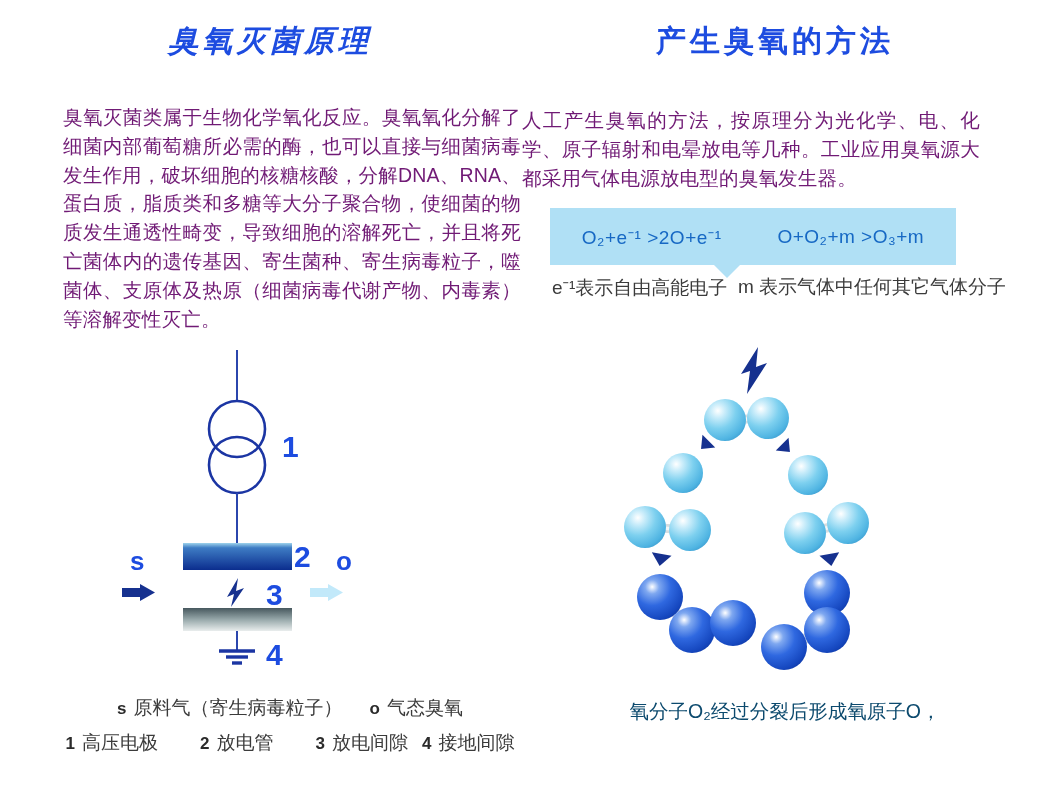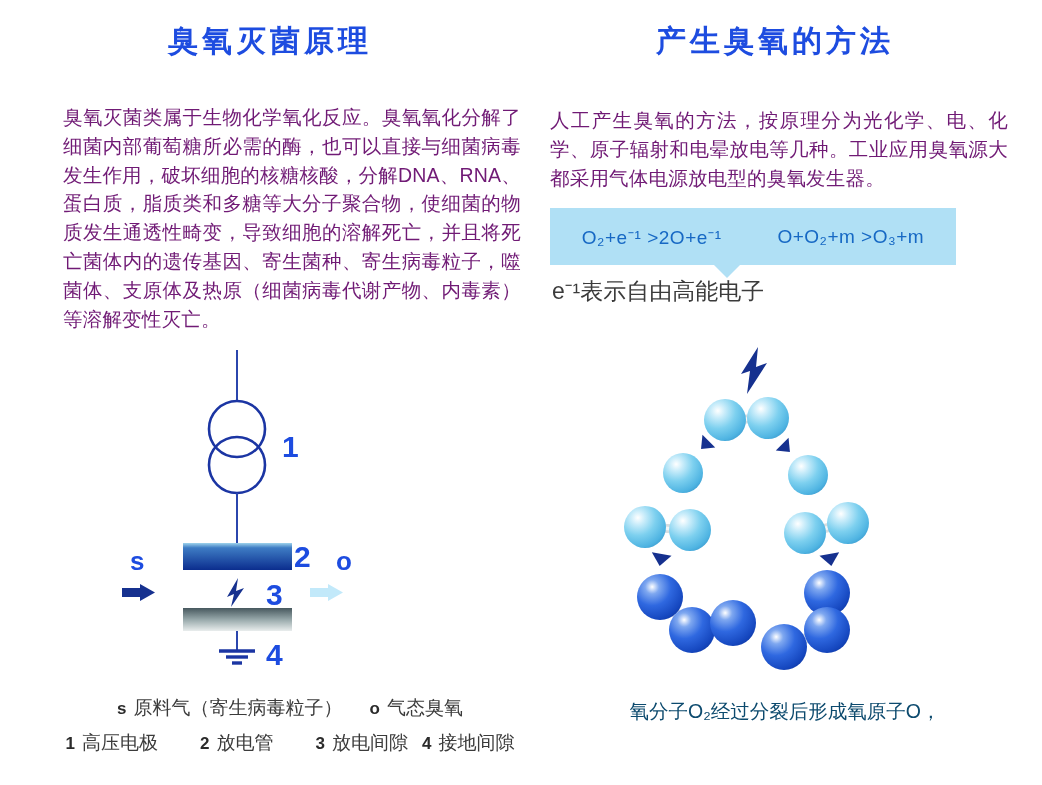--- a/index.html
+++ b/index.html
@@ -21,41 +21,41 @@
     display:flex;align-items:center;justify-content:space-evenly;gap:24px;
   }
   .formula{font-size:19px;color:#1668c4;letter-spacing:0.5px;}
   .formula-notch{
     left:713px;top:264px;width:0;height:0;
     border-left:14px solid transparent;border-right:14px solid transparent;
     border-top:14px solid #b0e0f5;
   }
   .formula-notes{
     left:552px;top:274px;width:454px;display:flex;justify-content:space-between;
-    font-size:23px;color:#3b3b3b;
+    font-size:19px;color:#3b3b3b;
   }
   .legend{left:60px;width:460px;color:#3b3b3b;font-size:19px;}
   .legend-row{display:flex;justify-content:center;align-items:baseline;}
   .legend-pair{display:flex;align-items:baseline;}
   .legend-key{font-weight:bold;font-size:17px;margin-right:7px;color:#2b2b2b;}
   .legend-row1 .legend-pair + .legend-pair{margin-left:27px;}
   .legend-row2 .legend-pair{margin-left:42px;}
   .legend-row2 .legend-pair:first-child{margin-left:0;}
   .legend-row2 .legend-pair:last-child{margin-left:14px;}
   .captions-right{
     left:560px;top:694px;width:450px;text-align:center;
     font-size:19.5px;line-height:35px;color:#0c4a6e;
   }
 </style>
 </head>
 <body>
 
 <div class="page">
 
-  <div class="abs col-title" style="left:40px;top:24px;">臭氧灭菌原理</div>
+  <div class="abs col-title" style="left:40px;top:24px;font-style:italic;">臭氧灭菌原理</div>
 
   <div class="abs body-para" style="left:63px;top:103px;">臭氧灭菌类属于生物化学氧化反应。臭氧氧化分解了细菌内部葡萄糖所必需的酶，也可以直接与细菌病毒发生作用，破坏细胞的核糖核酸，分解DNA、RNA、蛋白质，脂质类和多糖等大分子聚合物，使细菌的物质发生通透性畸变，导致细胞的溶解死亡，并且将死亡菌体内的遗传基因、寄生菌种、寄生病毒粒子，噬菌体、支原体及热原（细菌病毒代谢产物、内毒素）等溶解变性灭亡。</div>
 
   <svg class="abs" style="left:60px;top:345px;" width="400" height="335" viewBox="0 0 400 335">
     <defs>
       <linearGradient id="barBlue" x1="0" y1="0" x2="0" y2="1">
         <stop offset="0%" stop-color="#9ed3ec"></stop>
         <stop offset="18%" stop-color="#3e7cc4"></stop>
         <stop offset="100%" stop-color="#0b2d8e"></stop>
       </linearGradient>
@@ -124,30 +124,31 @@
       </span>
       <span class="legend-pair">
         <span class="legend-key">4</span>
         <span>接地间隙</span>
       </span>
     </div>
   </div>
 
   <div class="abs col-title" style="left:545px;top:24px;">产生臭氧的方法</div>
 
-  <div class="abs body-para" style="left:550px;top:106px;">人工产生臭氧的方法，按原理分为光化学、电、化学、原子辐射和电晕放电等几种。工业应用臭氧源大都采用气体电源放电型的臭氧发生器。</div>
+  <div class="abs body-para" style="left:522px;top:106px;">人工产生臭氧的方法，按原理分为光化学、电、化学、原子辐射和电晕放电等几种。工业应用臭氧源大都采用气体电源放电型的臭氧发生器。</div>
 
   <div class="abs formula-box">
     <span class="formula">O₂+e⁻¹ &gt;2O+e⁻¹</span>
     <span class="formula">O+O₂+m &gt;O₃+m</span>
   </div>
   <div class="abs formula-notch"></div>
 
   <div class="abs formula-notes">
     <span>e⁻¹表示自由高能电子</span>
+    <span>m 表示气体中任何其它气体分子</span>
   </div>
 
   <svg class="abs" style="left:560px;top:335px;" width="450" height="355" viewBox="0 0 450 355">
     <defs>
       <radialGradient id="lb" cx="0.33" cy="0.28" r="0.85">
         <stop offset="0%" stop-color="#ffffff"></stop>
         <stop offset="20%" stop-color="#c8ecfa"></stop>
         <stop offset="50%" stop-color="#7dd0ef"></stop>
         <stop offset="82%" stop-color="#4fb4e2"></stop>
         <stop offset="100%" stop-color="#3795ca"></stop>

